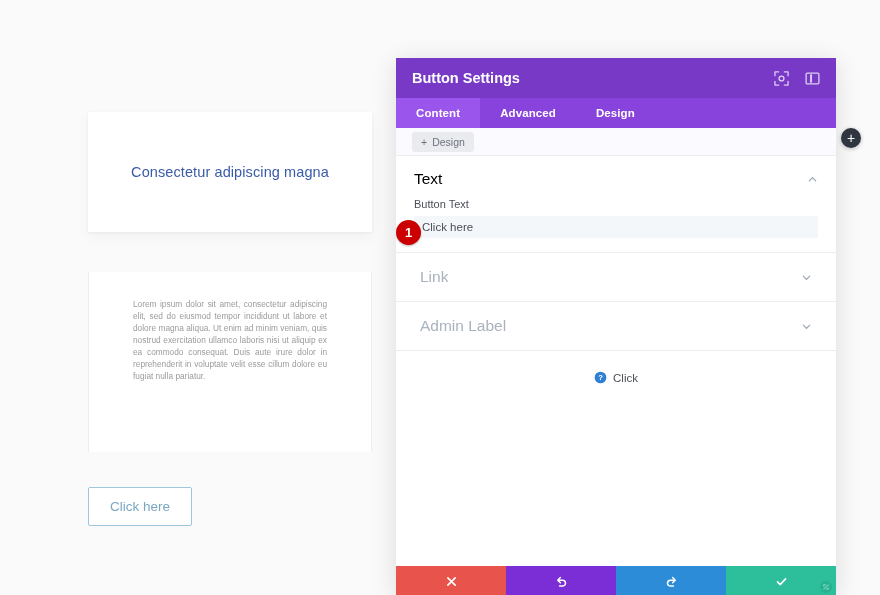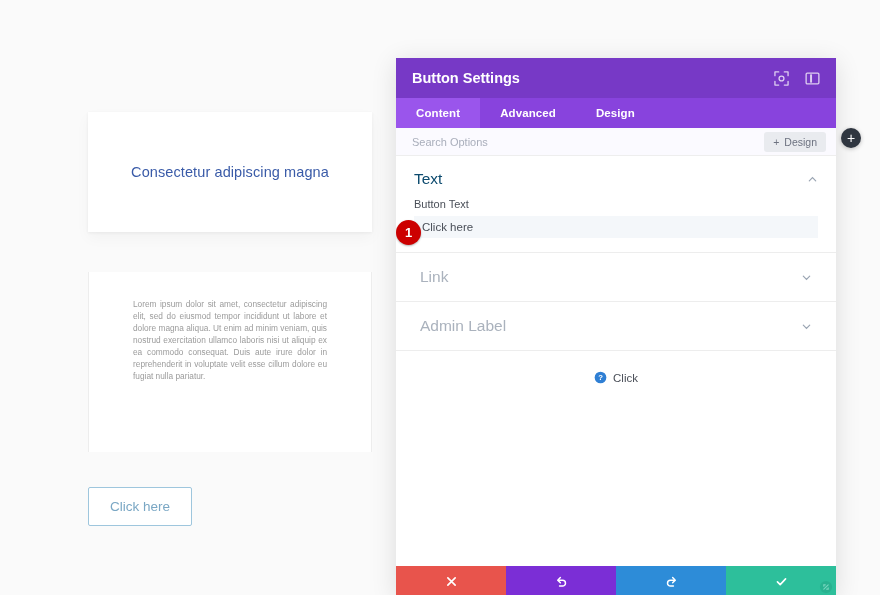--- a/index.html
+++ b/index.html
@@ -93,21 +93,21 @@
     font-family: "Liberation Sans", sans-serif;
   }
 
   .modal-body { flex: 1 1 auto; background: #ffffff; overflow: hidden; position: relative; }
 
   .section-head {
     display: flex; align-items: center; justify-content: space-between;
     padding: 14px 18px 10px 18px;
     cursor: pointer;
   }
-  .section-title { color: #0c4a6e; font-size: 15.5px; }
+  .section-title { color: #000000; font-size: 15.5px; }
   .section-title.muted { color: #aab2bd; }
   .chev { width: 11px; height: 11px; color: #9aa4b2; }
 
   .field-wrap { padding: 0 18px 14px 18px; position: relative; }
   .field-label { color: #4a4f58; font-size: 11px; font-weight: normal; margin-bottom: 6px; }
   .field-input {
     width: 100%; background: #f4f7fa; border: 0; outline: none;
     height: 22px; padding: 0 8px;
     font-family: "Liberation Sans", sans-serif;
     font-size: 11.5px; color: #4a4f58;
@@ -190,21 +190,20 @@
       </div>
     </div>
 
     <div class="tabs">
       <div class="tab active">Content</div>
       <div class="tab">Advanced</div>
       <div class="tab">Design</div>
     </div>
 
     <div class="search-row">
-      <input class="search-input" type="text" placeholder="Search Options" style="">
       <button class="filter-btn">
         <span>+</span>
         <span>Design</span>
       </button>
     </div>
 
     <div class="modal-body">
 
       <div class="section-head">
         <div class="section-title">Text</div>

